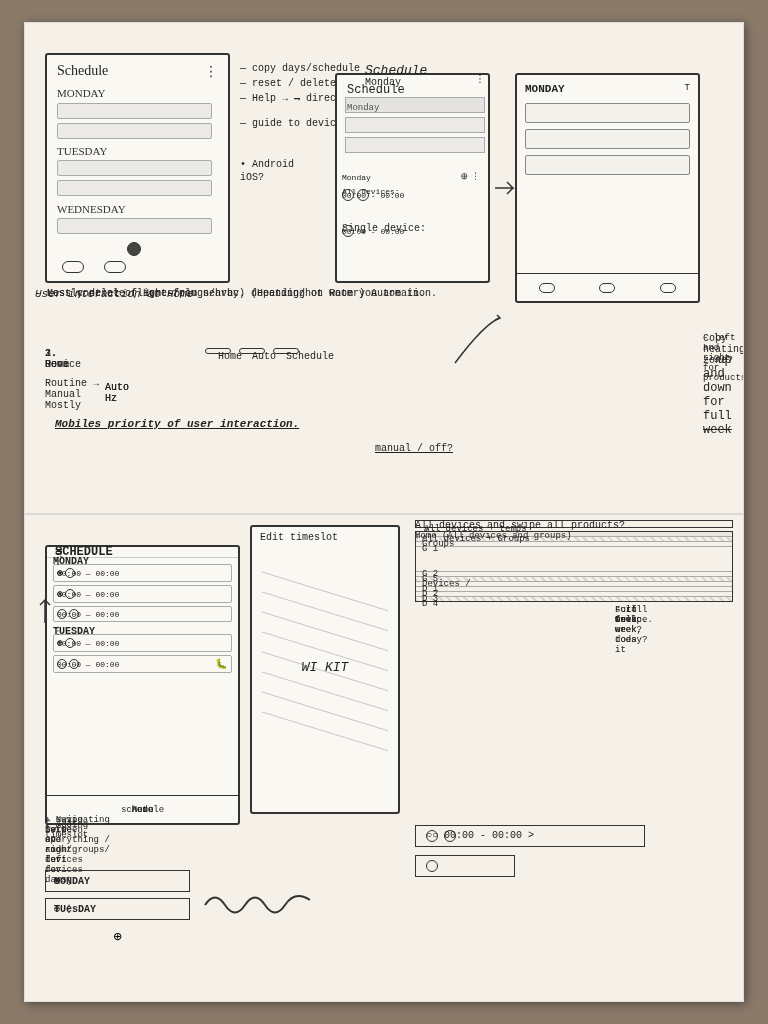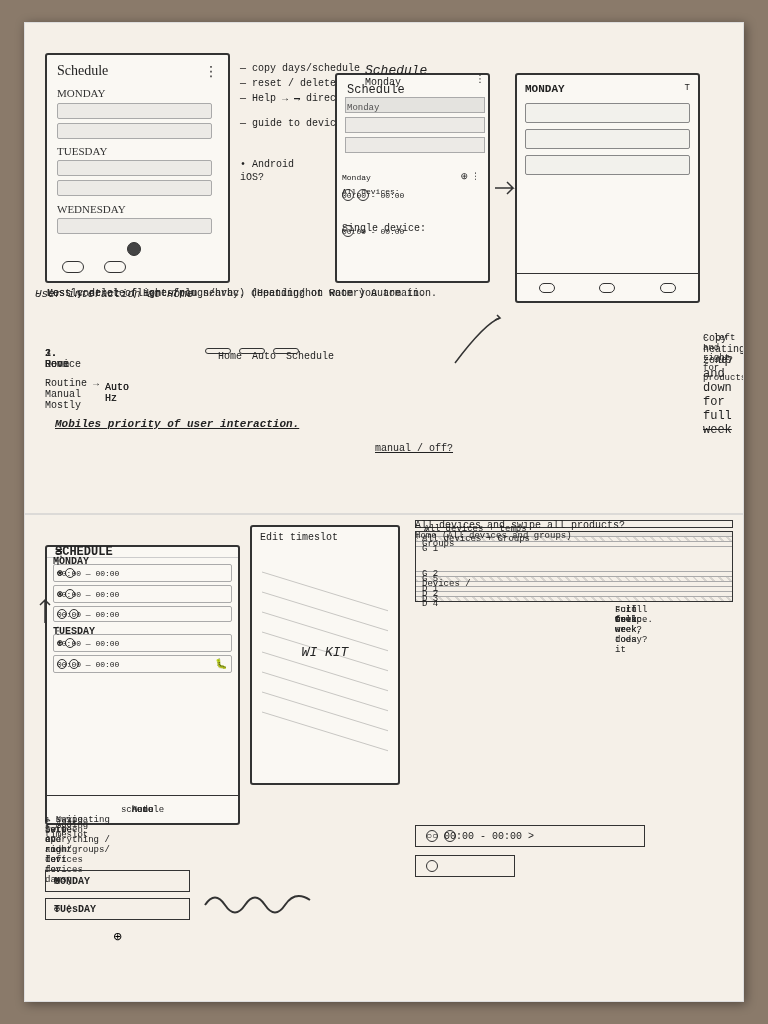--- a/index.html
+++ b/index.html
@@ -123,21 +123,21 @@
       position: absolute;
       top: 30px; left: 20px;
       width: 195px; height: 280px;
       border: 2px solid #333;
       border-radius: 3px;
       background: #faf8f3;
     }
     .edit-timeslot-box {
       position: absolute;
       top: 10px; left: 225px;
-      width: 150px; height: 260px;
+      width: 150px; height: 289px;
       border: 2px solid #333;
       border-radius: 3px;
       background: #faf8f3;
     }
 
     
     .hatched {
       background: repeating-linear-gradient(
         45deg,
         rgba(150,150,150,0.3),
@@ -432,21 +432,21 @@
     <div style="position:absolute;top:90px;left:590px;">
       <div class="handwritten" style="font-size:9px;margin-bottom:3px;">- Device.</div>
       <div class="handwritten" style="font-size:9px;margin-bottom:3px;">- Group.</div>
       <div class="handwritten" style="font-size:9px;margin-bottom:8px;">Full week or today?</div>
       <div class="handwritten" style="font-size:9px;">- if full week, does it</div>
       <div class="handwritten" style="font-size:9px;">  scroll to week?</div>
     </div>
 
     <div style="position:absolute;top:310px;left:390px;">
 
-      <div style="border:1.5px solid #333;padding:4px 10px;margin-bottom:8px;display:flex;align-items:center;gap:6px;width:230px;">
+      <div style="border:1.5px solid #333;padding:4px 10px;margin-bottom:8px;display:flex;gap:6px;width:230px;">
         <span style="width:12px;height:12px;border:1.5px solid #333;border-radius:50%;display:inline-block;"></span>
         <span style="width:12px;height:12px;border:1.5px solid #333;border-radius:50%;display:inline-block;"></span>
         <span class="handwritten" style="font-size:10px;flex:1;">○○  00:00 - 00:00   &gt;</span>
       </div>
 
       <div style="border:1.5px solid #333;padding:4px 10px;display:flex;align-items:center;gap:6px;width:100px;">
         <span style="width:12px;height:12px;border:1.5px solid #333;border-radius:50%;display:inline-block;"></span>
       </div>
     </div>
 

